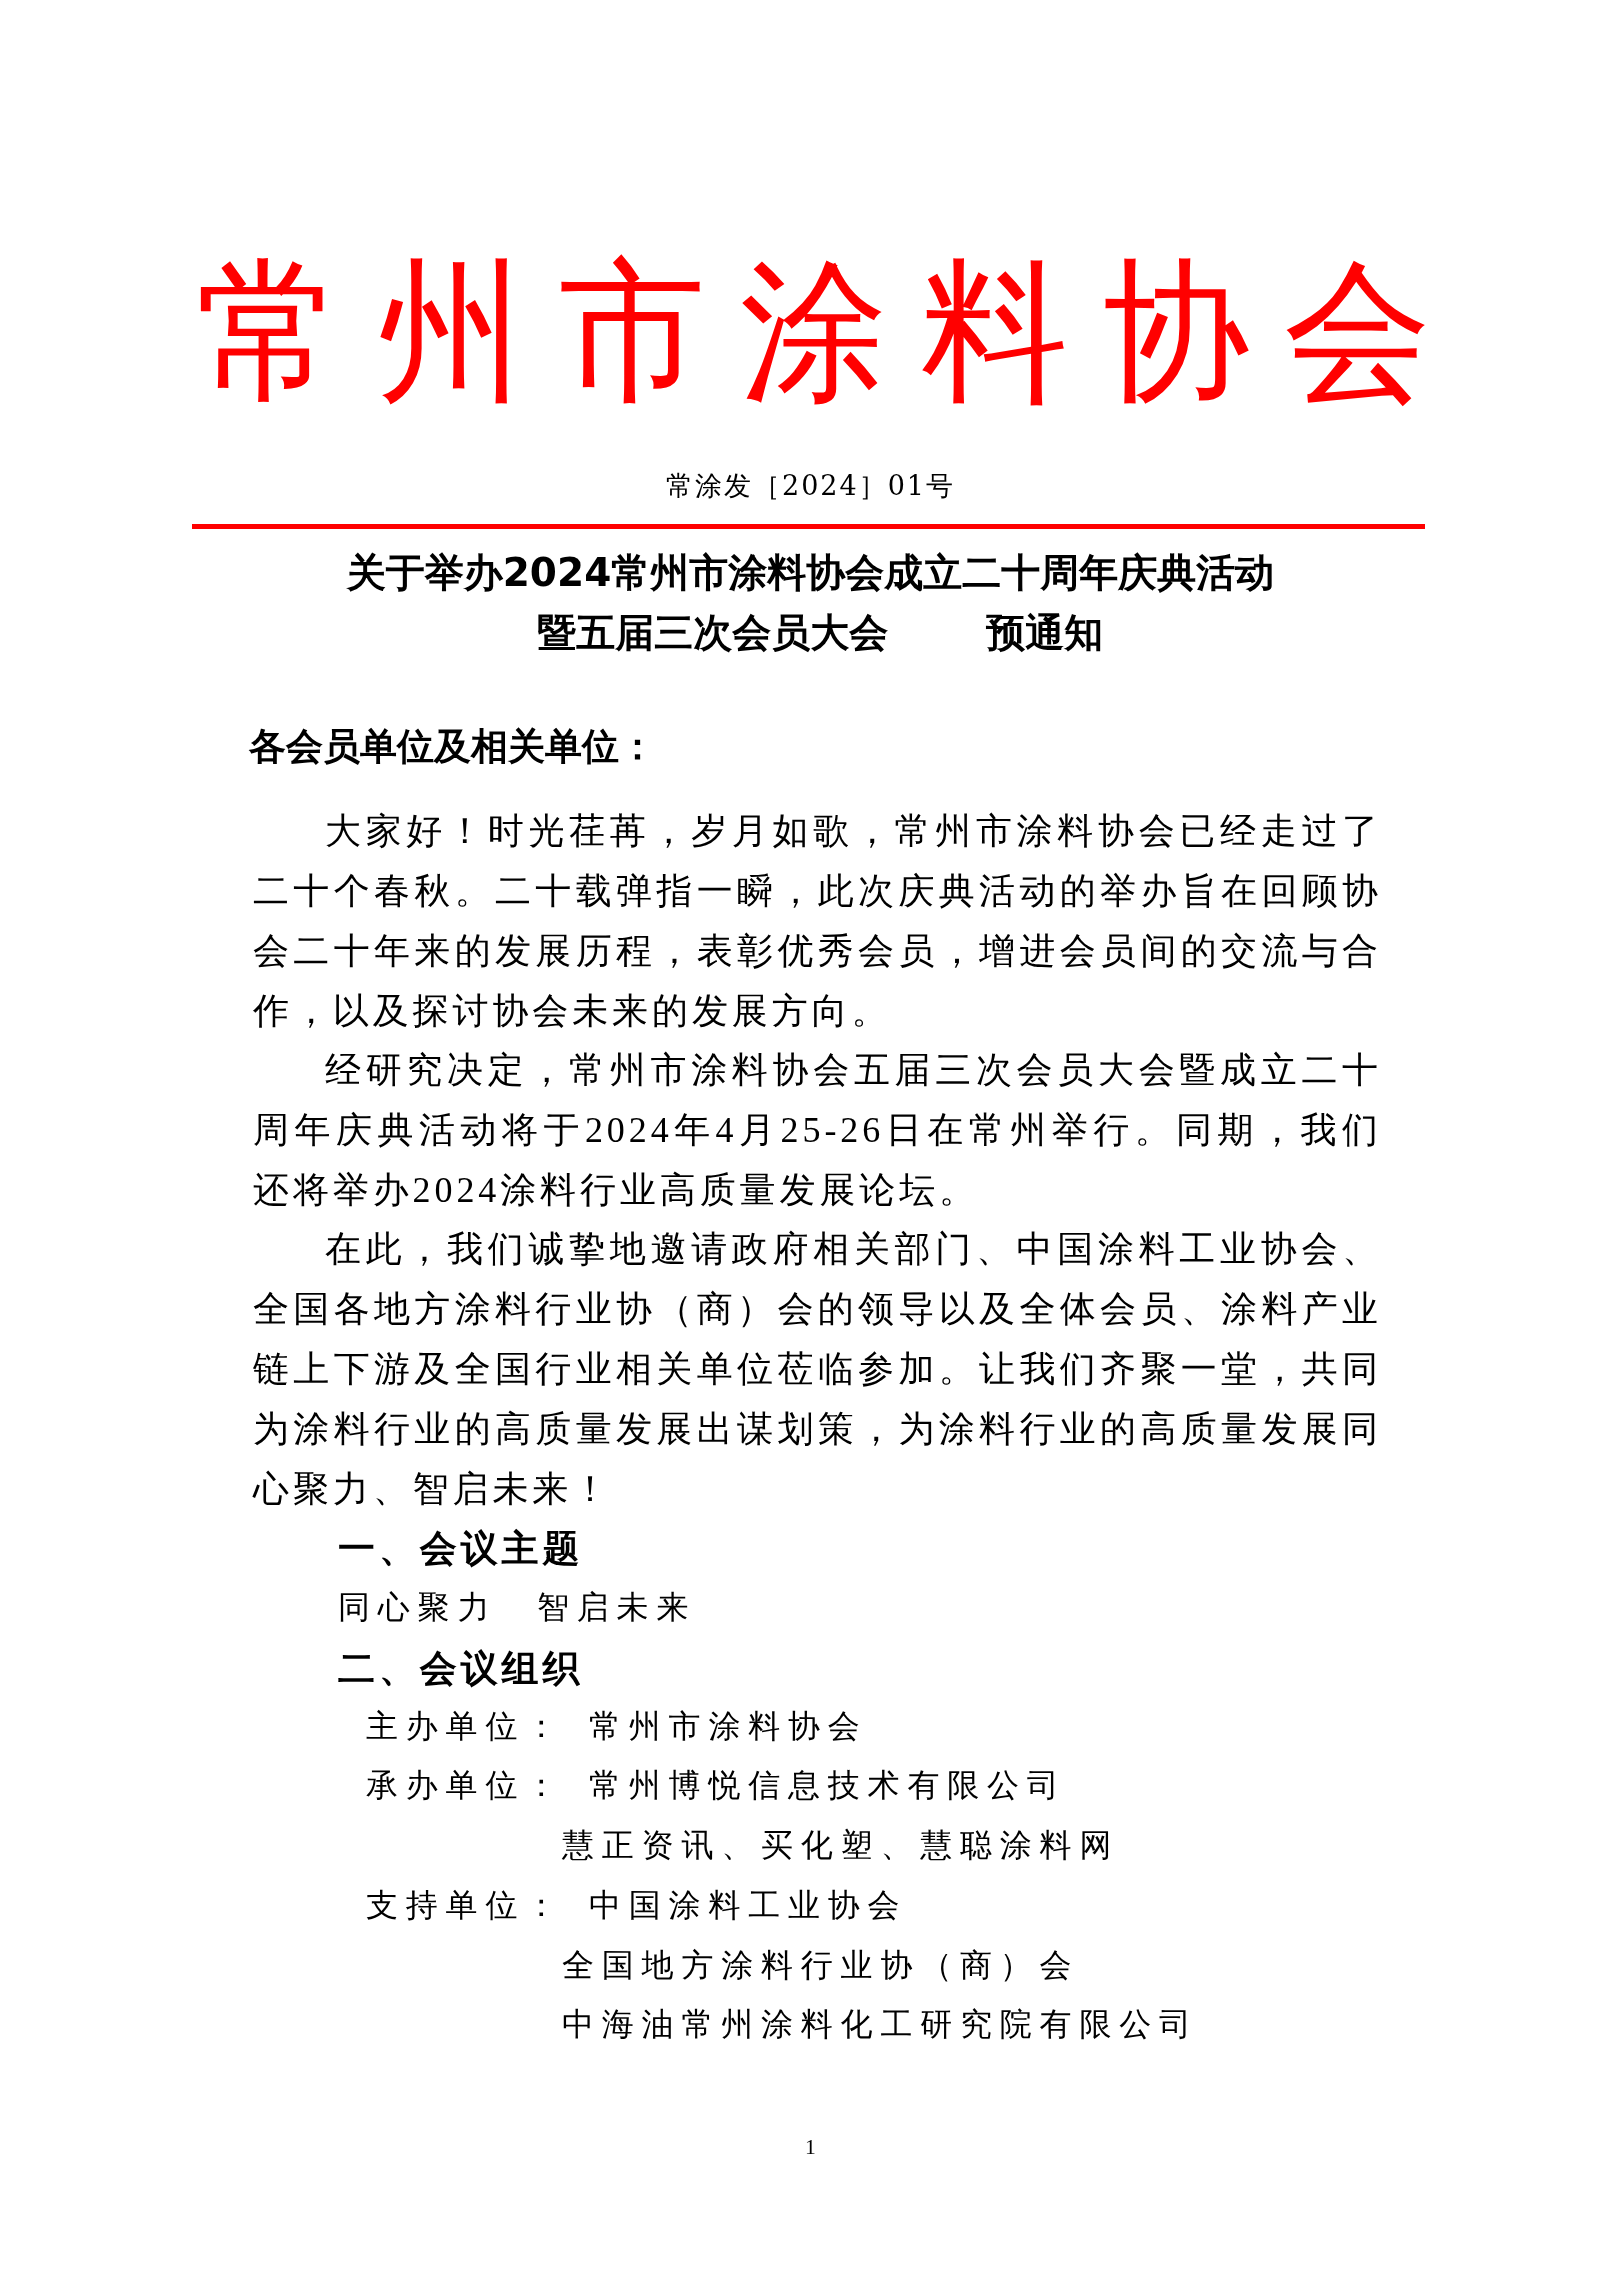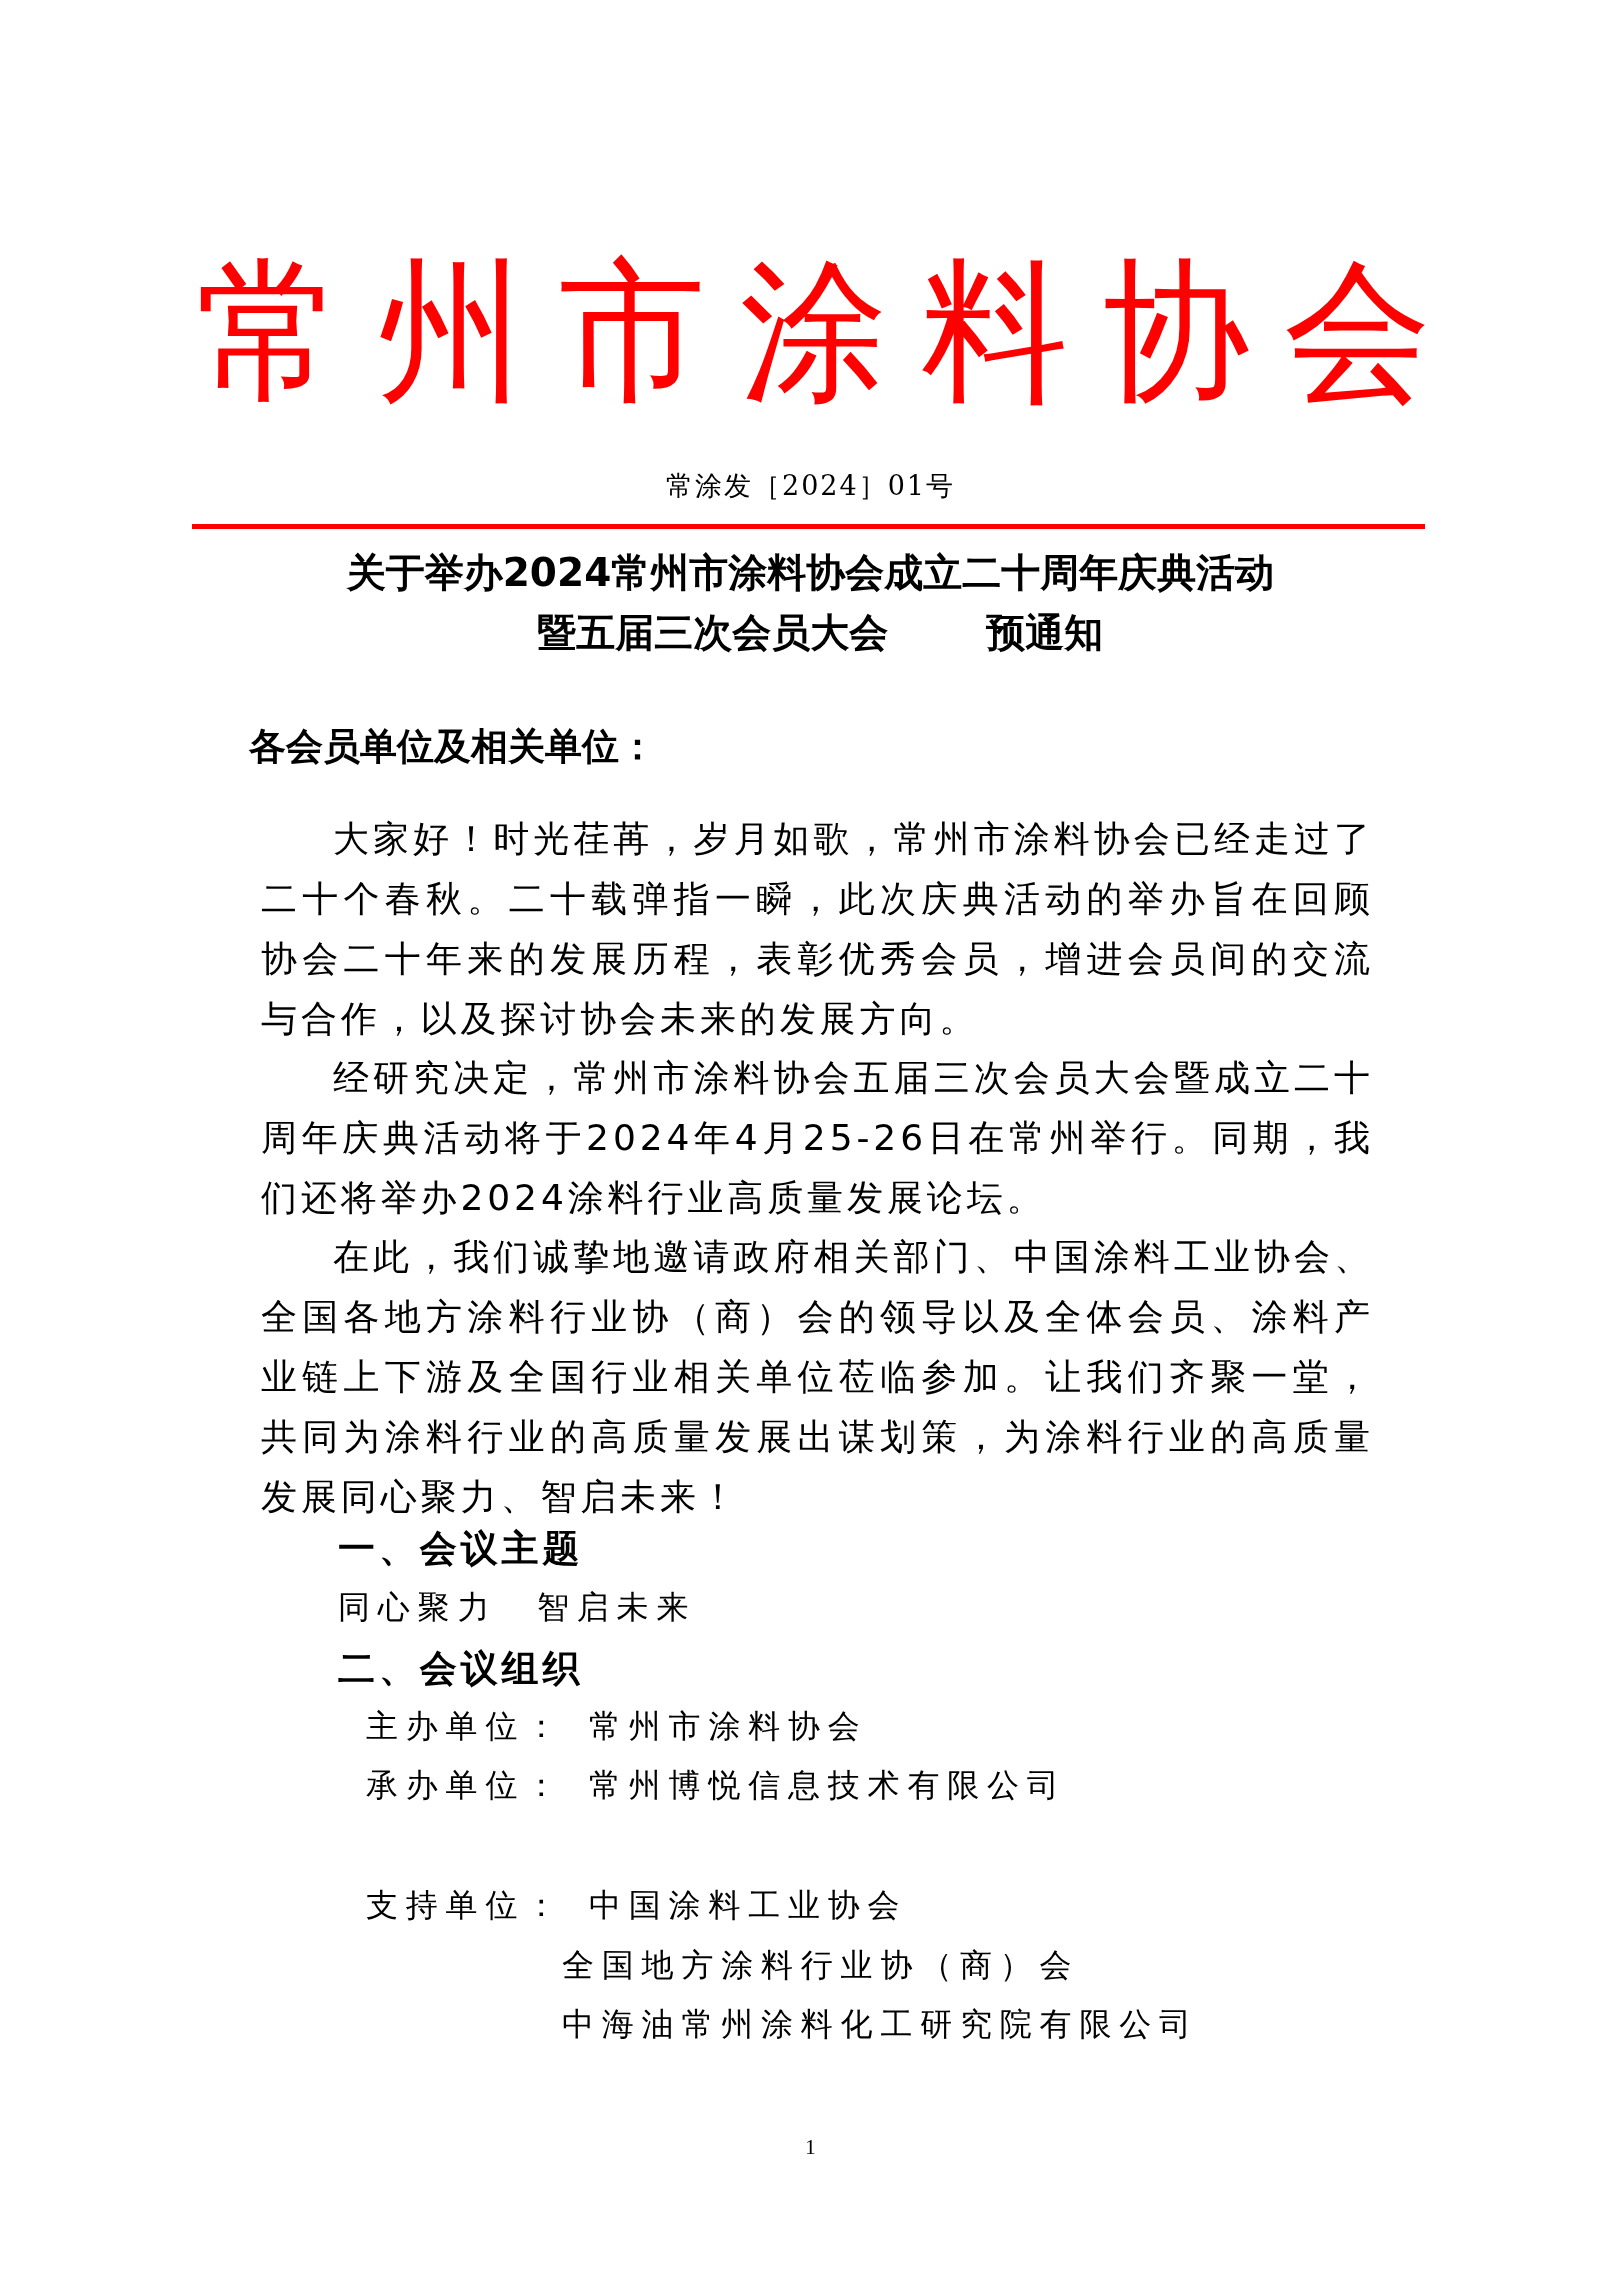--- a/index.html
+++ b/index.html
@@ -23,21 +23,21 @@
            font-size: 39px; font-weight: bold; line-height: 1; font-family: "DejaVu Sans", sans-serif; }
   .title1 { top: 553px; }
   .title2 { top: 613px; padding-left: 9.8px; }
   .title2 .gap { display: inline-block; width: 98px; }
 
   .salutation { position: absolute; left: 249px; top: 728px; font-size: 37px; font-weight: bold;
                 font-family: "DejaVu Sans", sans-serif; line-height: 1; }
 
   .body { position: absolute; left: 249px; width: 1137px; font-size: 36px; line-height: 60px;
           text-align: justify; font-family: "DejaVu Sans", sans-serif; letter-spacing: 3.9px; }
-  .para { text-indent: 2em; margin: 12px; }
+  .para { text-indent: 2em; margin: 4px; font-family: Liberation Serif, serif; }
   .p1 { top: 797px; }
   .p2 { top: 1036px; }
   .p3 { top: 1215px; }
 
   .section { position: absolute; left: 338px; font-size: 37px; font-weight: bold; line-height: 1;
              font-family: "DejaVu Sans", sans-serif; letter-spacing: 3.9px; }
   .s1 { top: 1530px; }
   .s2 { top: 1650px; }
 
   .line { position: absolute; left: 338px; font-size: 32px; line-height: 1;
@@ -95,20 +95,21 @@
   <div class="line theme">同心聚力　智启未来</div>
 
   <div class="section s2">二、会议组织</div>
 
   <div class="line o1">
     <span class="org-label">主办单位：</span><span>常州市涂料协会</span>
   </div>
   <div class="line o2">
     <span class="org-label">承办单位：</span><span>常州博悦信息技术有限公司</span>
   </div>
+  <div class="line org-indent o3">慧正资讯、买化塑、慧聪涂料网</div>
   <div class="line o4">
     <span class="org-label">支持单位：</span><span>中国涂料工业协会</span>
   </div>
   <div class="line org-indent o5">全国地方涂料行业协（商）会</div>
   <div class="line org-indent o6">中海油常州涂料化工研究院有限公司</div>
 
   <div class="pageno">1</div>
 </div>
 
 

